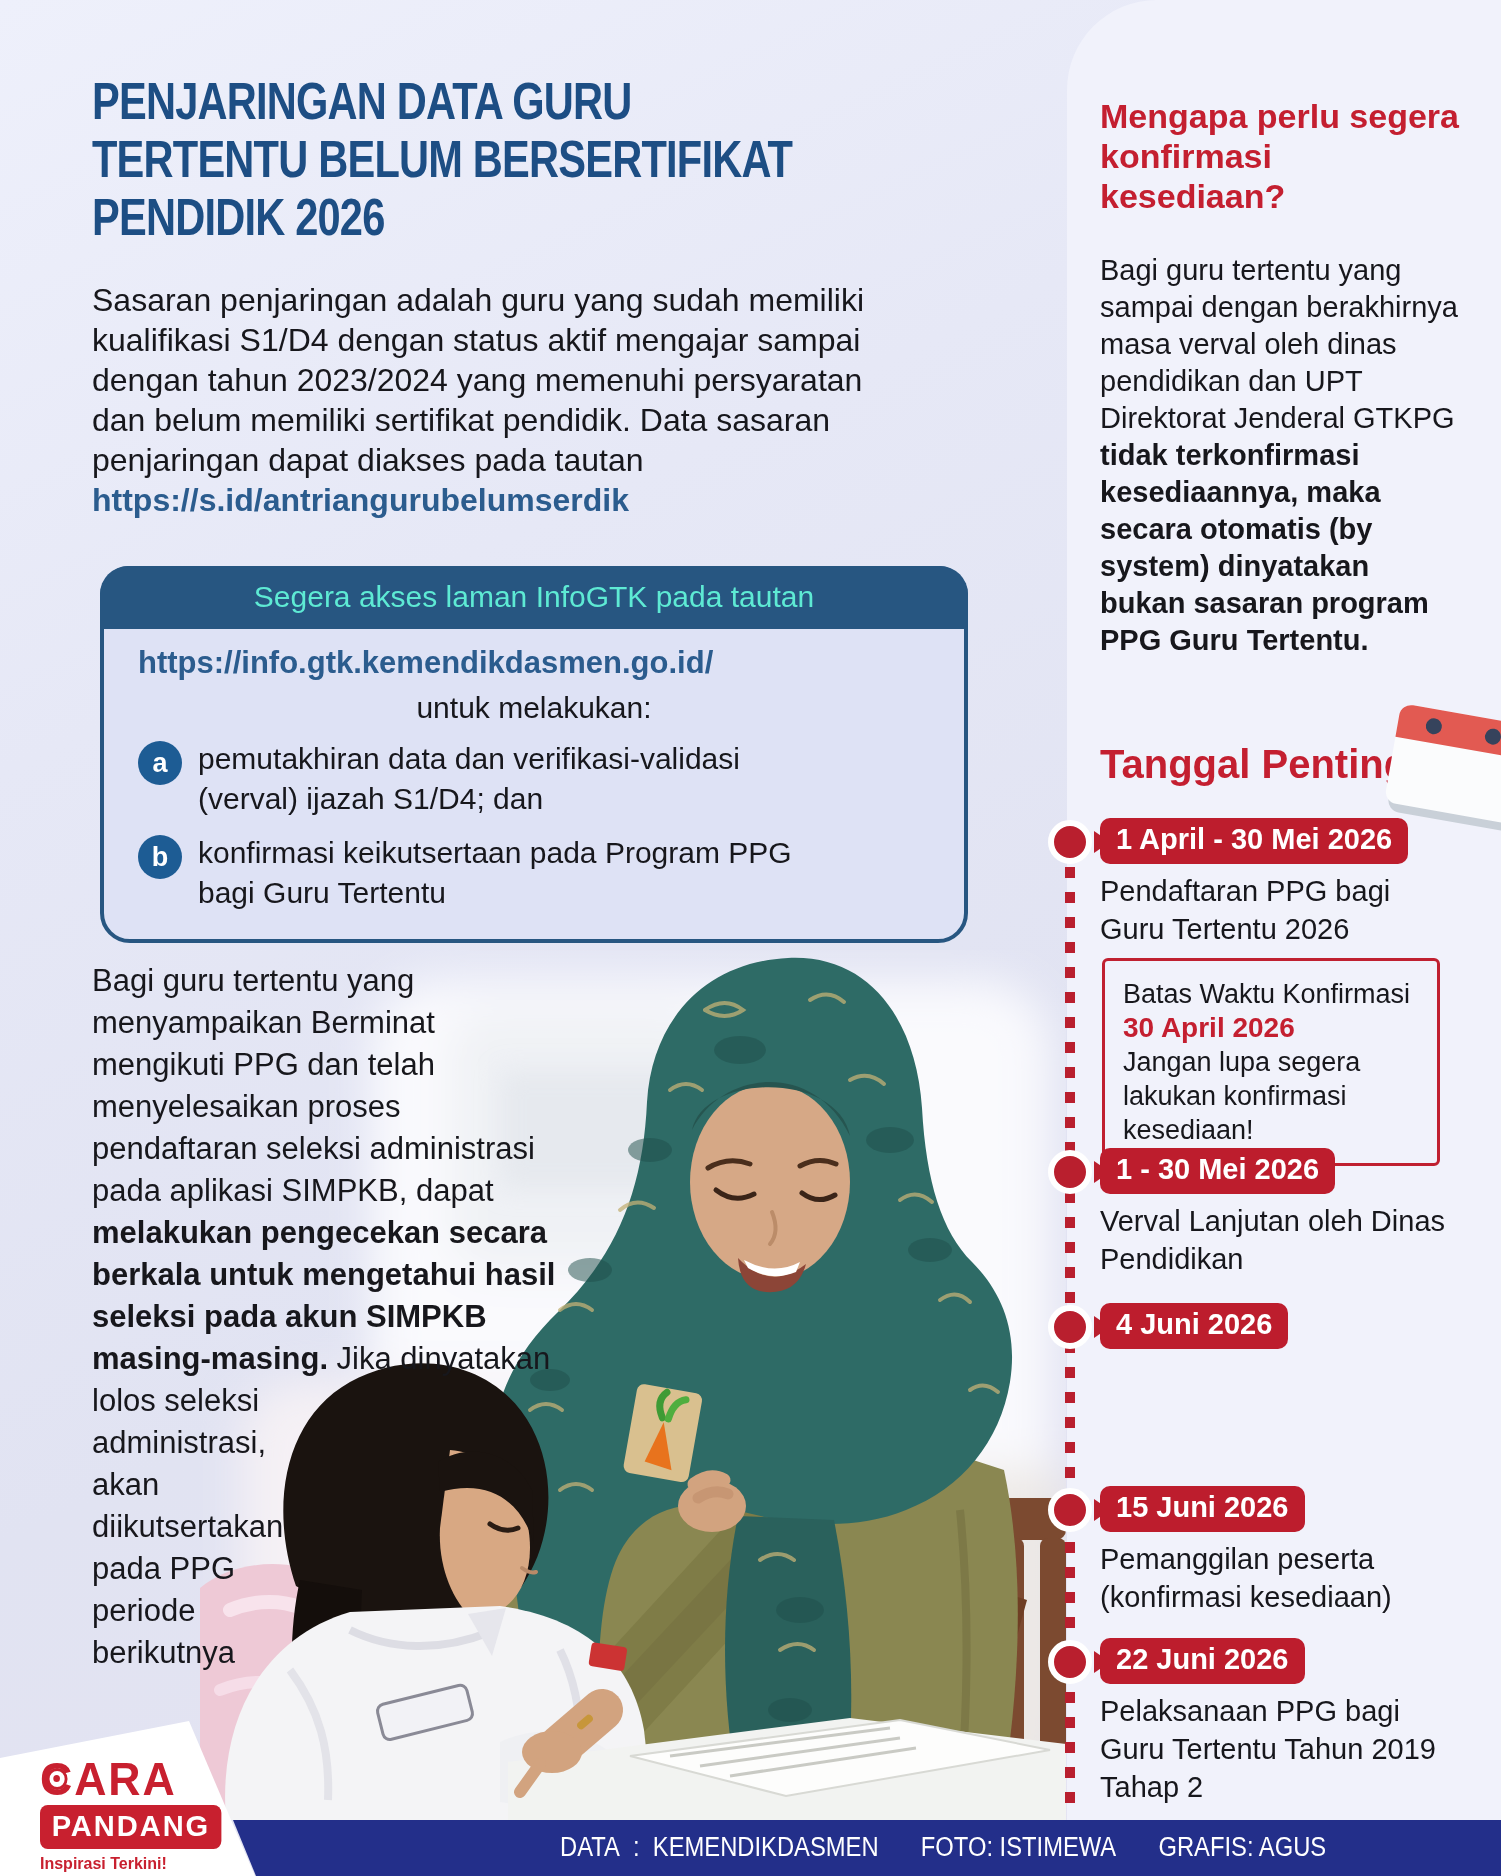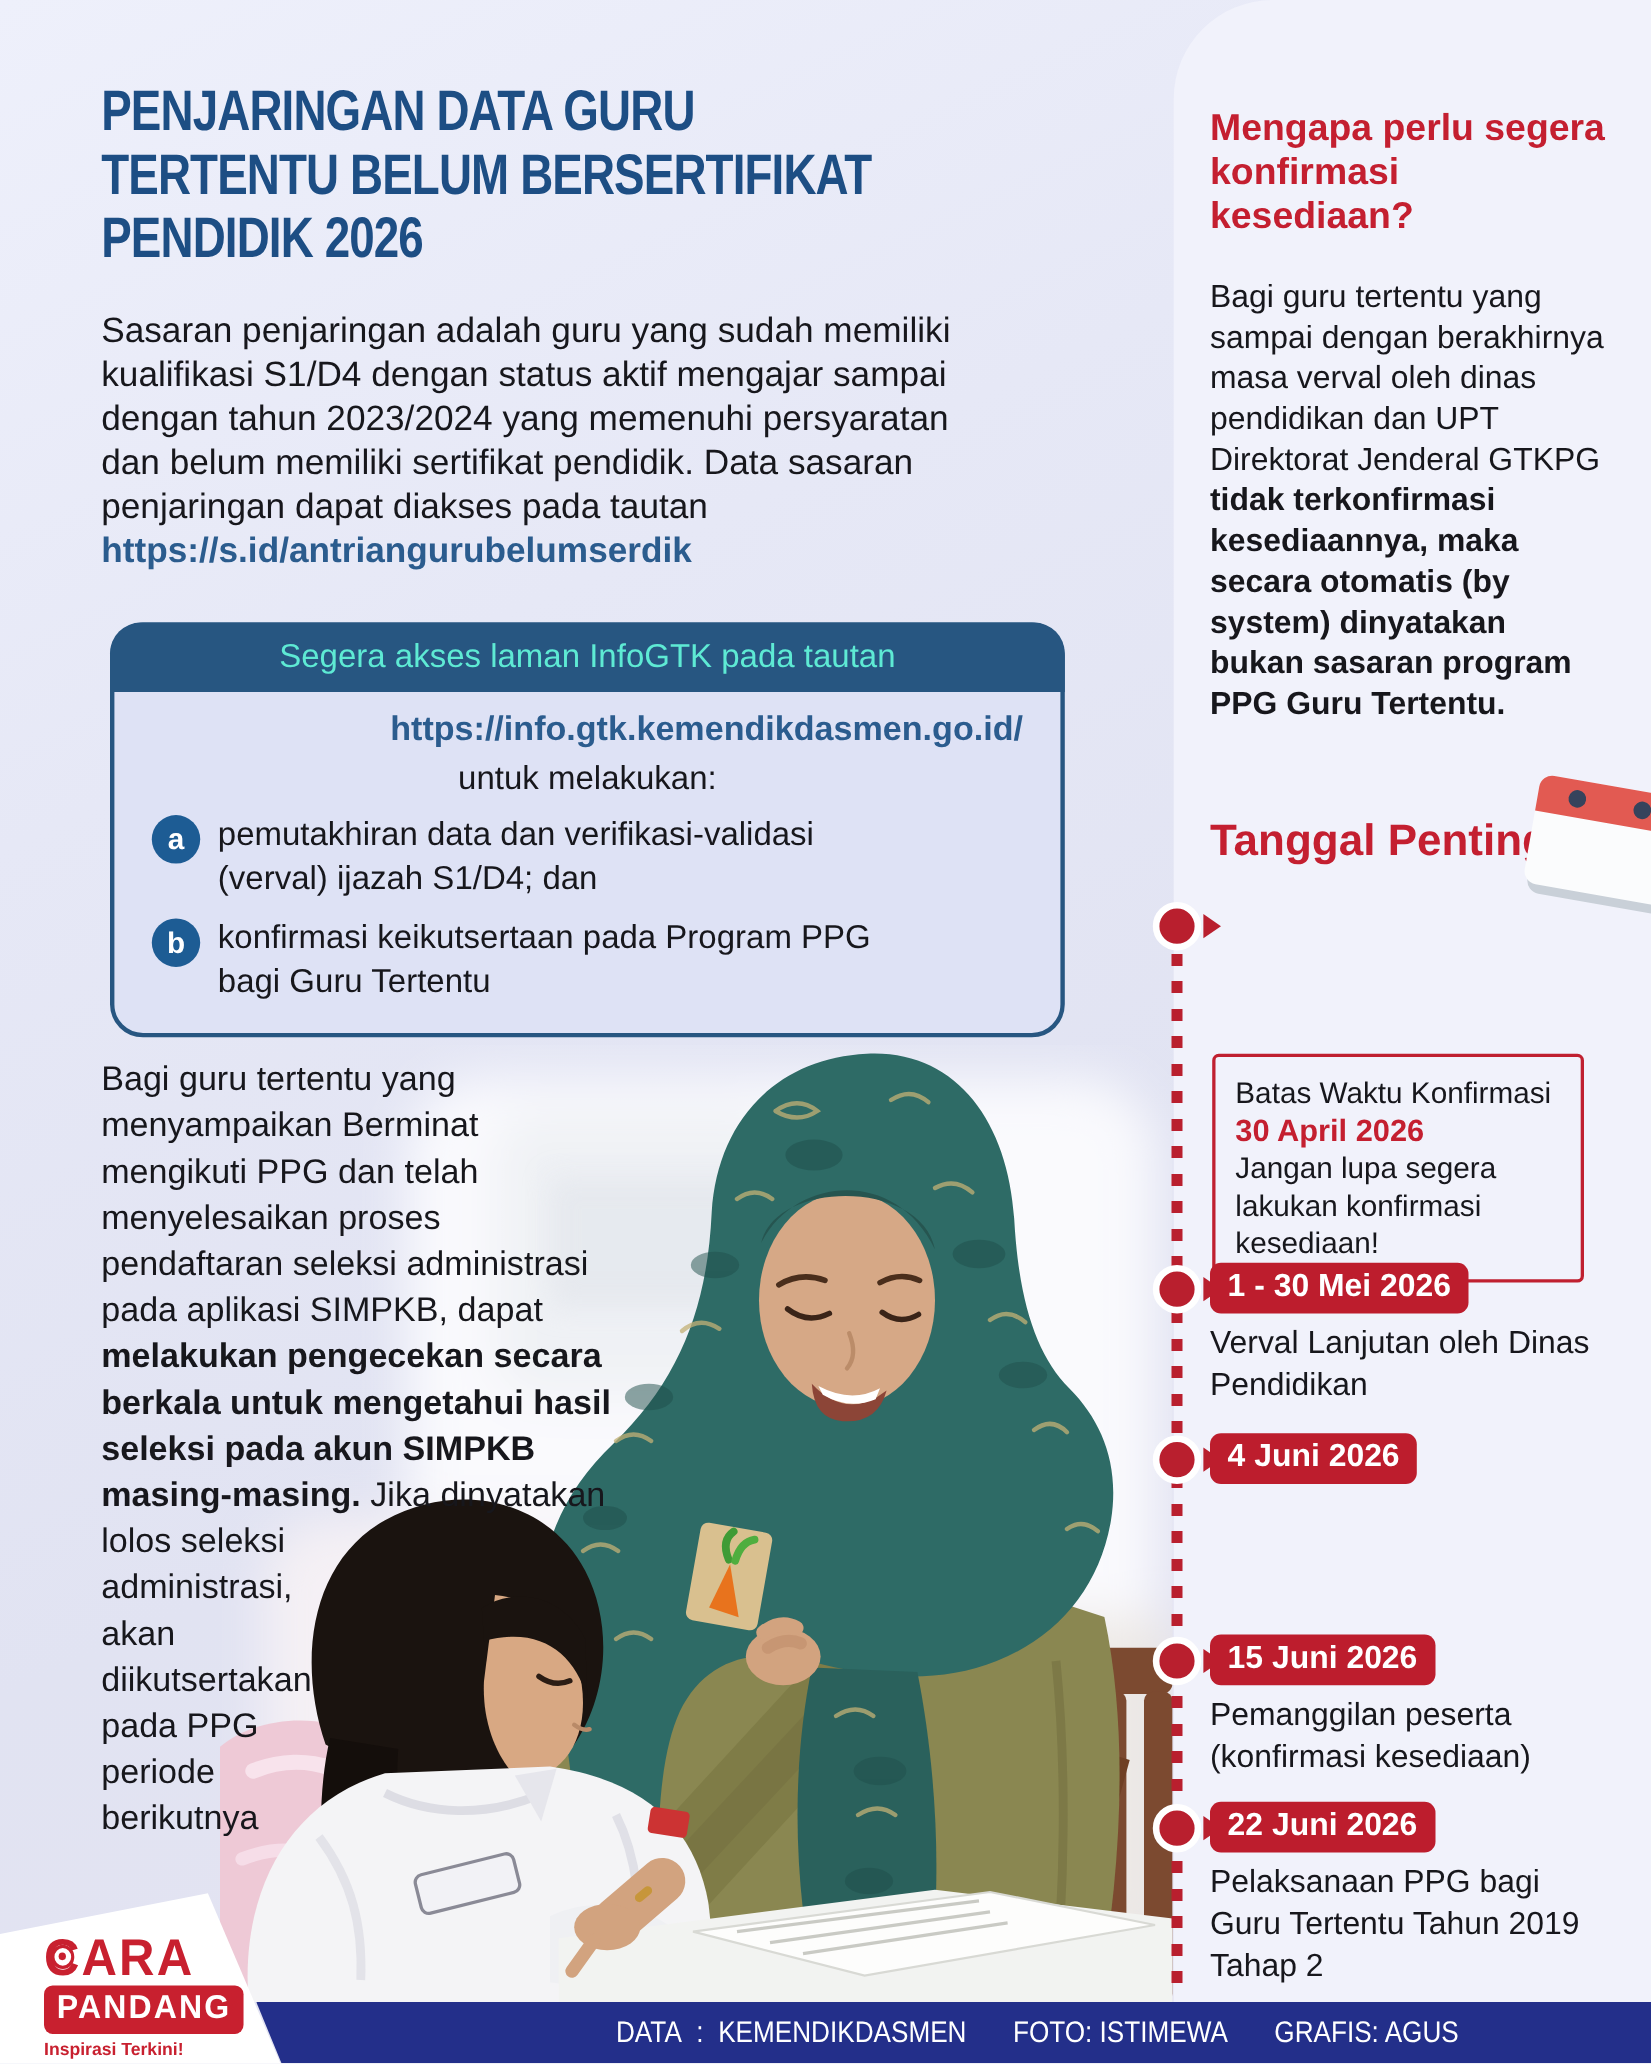--- a/index.html
+++ b/index.html
@@ -27,21 +27,21 @@
   .info-box{
     position:absolute; left:100px; top:566px; width:868px; box-sizing:border-box;
     background:#dee2f5; border:4px solid #275681; border-radius:30px;
   }
   .info-box-header{
     background:#275681; color:#5eead4; text-align:center;
     margin:-4px -4px 0 -4px; padding:14px 10px 15px;
     border-radius:28px 28px 0 0; font-size:30px;
   }
   .info-box-body{padding:16px 34px 26px;}
-  .info-link{display:block; text-align:right; font-weight:bold; color:#2b5c8e; font-size:31px; text-decoration:none;}
+  .info-link{display:block; text-align:left; font-weight:bold; color:#2b5c8e; font-size:31px; text-decoration:none;}
   .info-sub{text-align:center; font-size:30px; margin-top:10px;}
   .info-item{display:flex; gap:16px; margin-top:14px; font-size:30px; line-height:40px;}
   .badge-circle{
     flex:0 0 44px; width:44px; height:44px; border-radius:50%;
     background:#1d5c94; color:#fff; font-weight:bold; font-size:27px;
     display:flex; align-items:center; justify-content:center; margin-top:2px;
   }
   .info-item p{margin:0; max-width:600px;}
   .left-note{
     position:absolute; left:92px; top:960px; width:528px;
@@ -294,20 +294,24 @@
       <rect x="4" y="22" width="132" height="100" rx="12" fill="#fbfcfd"></rect>
       <path d="M4,56 L136,56 L136,34 a12,12 0 0 0 -12,-12 L16,22 a12,12 0 0 0 -12,12 Z" fill="#e25a52"></path>
       <circle cx="40" cy="39" r="8" fill="#36435c"></circle>
       <circle cx="100" cy="39" r="8" fill="#36435c"></circle>
     </svg>
   </div>
 
   <div class="timeline-line"></div>
 
   <span class="bullet" style="left:1048px; top:820px;"></span>
+  <div class="tl-item" style="top:818px;">
+    <span class="tl-badge">1 April - 30 Mei 2026</span>
+    <div class="tl-desc">Pendaftaran PPG bagi Guru Tertentu 2026</div>
+  </div>
 
   <div class="tl-note">
     <div>Batas Waktu Konfirmasi</div>
     <div class="tl-note-date">30 April 2026</div>
     <div>Jangan lupa segera lakukan konfirmasi kesediaan!</div>
   </div>
 
   <span class="bullet" style="left:1048px; top:1150px;"></span>
   <div class="tl-item" style="top:1148px;">
     <span class="tl-badge">1 - 30 Mei 2026</span>

